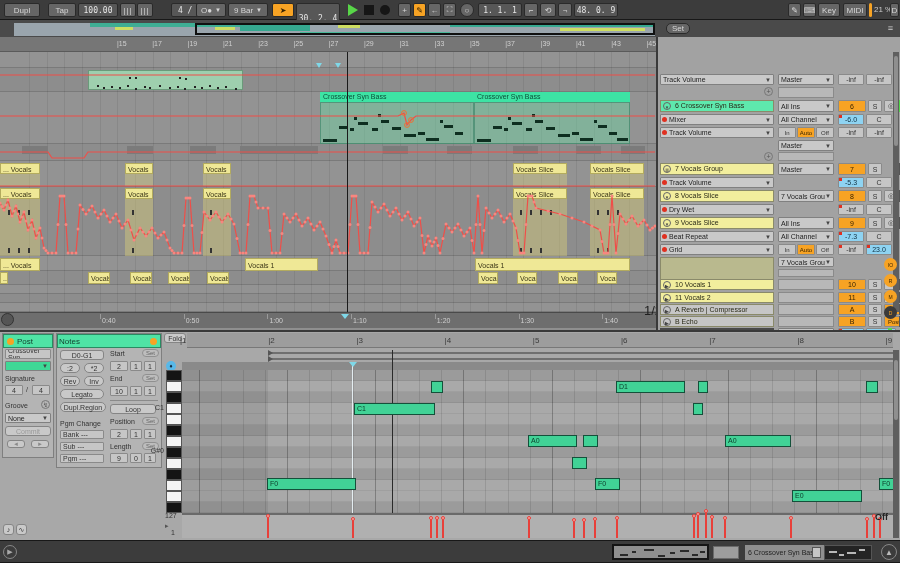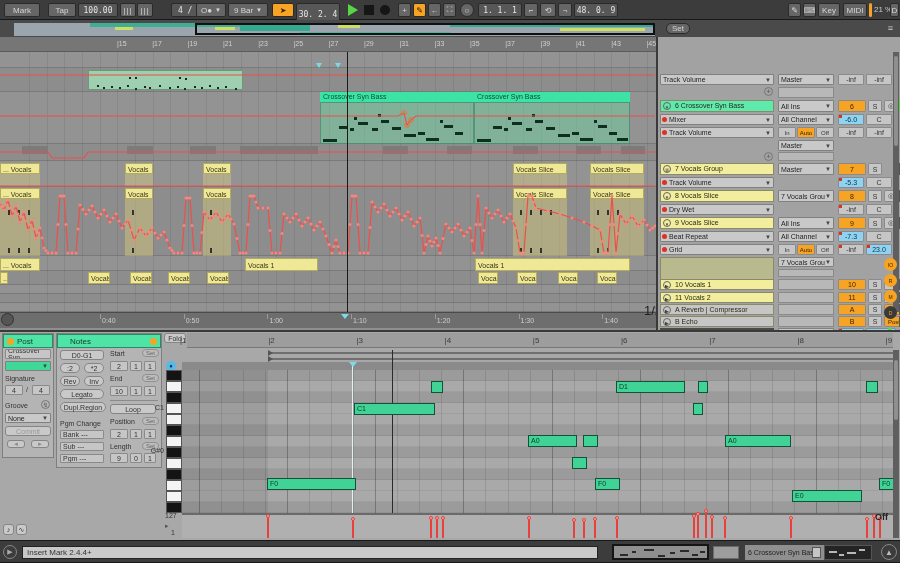--- a/index.html
+++ b/index.html
@@ -30,36 +30,36 @@
              font-size:7px;line-height:9px;padding-left:2px;overflow:hidden;}
   .redline{stroke:#f04e48;stroke-width:1.2;fill:none;}
   .circ{border-radius:50%;display:flex;align-items:center;justify-content:center;}
 </style>
 </head>
 <body>
 
 <div id="stage">
 
   <div class="abs tb" style="left:0;top:0;width:900px;height:20px;">
-    <div class="abs btn" style="left:4px;top:3px;width:36px;height:14px;">Mark</div>
+    <div class="abs btn" style="left:4px;top:3px;width:36px;height:14px;">Dupl</div>
     <div class="abs btn" style="left:48px;top:3px;width:28px;height:14px;">Tap</div>
     <div class="abs valb" style="left:78px;top:3px;width:40px;height:14px;">100.00</div>
     <div class="abs btn" style="left:120px;top:3px;width:16px;height:14px;letter-spacing:1px;">|||</div>
     <div class="abs btn" style="left:137px;top:3px;width:16px;height:14px;letter-spacing:1px;">|||</div>
     <div class="abs valb" style="left:171px;top:3px;width:38px;height:14px;">4 / 4</div>
     <div class="abs btn" style="left:196px;top:3px;width:30px;height:14px;">
         <span>O●</span>
         <span class="car" style="font-size:6px;margin-left:3px;">▼</span>
       </div>
     <div class="abs btn" style="left:228px;top:3px;width:40px;height:14px;">
         <span>9 Bar</span>
         <span class="car" style="font-size:6px;margin-left:3px;">▼</span>
       </div>
     <div class="abs btn orange" style="left:272px;top:3px;width:22px;height:14px;">➤</div>
-    <div class="abs valb" style="left:296px;top:3px;width:44px;height:22px;">30. 2. 4</div>
+    <div class="abs valb" style="left:296px;top:3px;width:44px;height:30px;">30. 2. 4</div>
     <div class="abs" style="left:348px;top:4px;width:0;height:0;border-left:10px solid #58d648;border-top:6px solid transparent;border-bottom:6px solid transparent;"></div>
     <div class="abs" style="left:364px;top:5px;width:10px;height:10px;background:#161616;"></div>
     <div class="abs circ" style="left:380px;top:5px;width:10px;height:10px;background:#161616;"></div>
     <div class="abs btn" style="left:398px;top:3px;width:13px;height:14px;">+</div>
     <div class="abs btn orange" style="left:413px;top:3px;width:13px;height:14px;">✎</div>
     <div class="abs btn" style="left:428px;top:3px;width:13px;height:14px;">←</div>
     <div class="abs btn" style="left:443px;top:3px;width:13px;height:14px;">⛶</div>
     <div class="abs btn circ" style="left:460px;top:3px;width:14px;height:14px;">○</div>
     <div class="abs valb" style="left:478px;top:3px;width:44px;height:14px;">1. 1. 1</div>
     <div class="abs btn" style="left:524px;top:3px;width:14px;height:14px;">⌐</div>
@@ -736,21 +736,21 @@
       </div>
     <div class="abs pbtn" style="left:2px;top:92px;width:46px;height:10px;color:#999;">Commit</div>
     <div class="abs pbtn" style="left:4px;top:106px;width:18px;height:8px;color:#888;">◂</div>
     <div class="abs pbtn" style="left:28px;top:106px;width:18px;height:8px;color:#888;">▸</div>
   </div>
   <div class="abs pbtn" style="left:3px;top:524px;width:11px;height:11px;">♪</div>
   <div class="abs pbtn" style="left:16px;top:524px;width:11px;height:11px;">∿</div>
 
   <div class="abs panelbox" style="left:56px;top:333px;width:106px;height:135px;">
     <div class="ghead" style="height:12px;">
-      <span style="margin-left:12px;">Notes</span>
+      <span style="margin-left:1px;">Notes</span>
       <span class="circ" style="width:7px;height:7px;background:#f7a324;margin-left:auto;margin-right:3px;"></span>
     </div>
     <div class="abs pbtn" style="left:3px;top:16px;width:44px;height:10px;">D0-G1</div>
     <div class="abs pbtn" style="left:3px;top:29px;width:20px;height:10px;border-radius:5px;">:2</div>
     <div class="abs pbtn" style="left:27px;top:29px;width:20px;height:10px;border-radius:5px;">*2</div>
     <div class="abs pbtn" style="left:3px;top:42px;width:20px;height:10px;border-radius:5px;">Rev</div>
     <div class="abs pbtn" style="left:27px;top:42px;width:20px;height:10px;border-radius:5px;">Inv</div>
     <div class="abs pbtn" style="left:3px;top:55px;width:44px;height:10px;border-radius:5px;">Legato</div>
     <div class="abs pbtn" style="left:3px;top:68px;width:46px;height:10px;border-radius:5px;">Dupl.Region</div>
     <div class="abs lbl" style="left:3px;top:86px;">Pgm Change</div>
@@ -929,21 +929,20 @@
       <div style="position: absolute; box-sizing: border-box; left: 716px; top: 169px; width: 1.5px; height: 19px; background: rgb(232, 64, 58);"></div>
       <div style="position: absolute; box-sizing: border-box; left: 714.5px; top: 167px; width: 4px; height: 4px; border-radius: 50%; border: 1px solid rgb(232, 64, 58); background: rgb(248, 168, 160);"></div>
       <div style="position: absolute; box-sizing: border-box; left: 712px; top: 162px; color: rgb(34, 34, 34); font-size: 9px; font-weight: bold;">Off</div>
     </div>
   <div class="abs" style="left:893px;top:350px;width:6px;height:188px;background:#5f5f5f;">
     <div class="abs" style="left:1px;top:10px;width:4px;height:60px;background:#8f8f8f;border-radius:2px;"></div>
   </div>
 
   <div class="abs tb" style="left:0;top:540px;width:900px;height:23px;border-top:1px solid #181818;">
     <div class="abs circ" style="left:3px;top:4px;width:14px;height:14px;border:1px solid #888;color:#aaa;font-size:7px;">▶</div>
-    <div class="abs" style="left:22px;top:5px;width:576px;height:13px;background:#c9c9c9;border:1px solid #222;color:#333;font-size:8px;line-height:12px;padding-left:4px;box-sizing:border-box;">Insert Mark 2.4.4+</div>
     <div class="abs" style="left:612px;top:3px;width:97px;height:16px;background:#8f8f8f;border:2px solid #141414;" id="miniov">
         <div style="position: absolute; box-sizing: border-box; left: 6px; top: 8px; width: 8px; height: 1.5px; background: rgb(42, 42, 42);"></div>
         <div style="position: absolute; box-sizing: border-box; left: 18px; top: 5px; width: 4px; height: 1.5px; background: rgb(42, 42, 42);"></div>
         <div style="position: absolute; box-sizing: border-box; left: 30px; top: 3px; width: 10px; height: 1.5px; background: rgb(42, 42, 42);"></div>
         <div style="position: absolute; box-sizing: border-box; left: 44px; top: 9px; width: 7px; height: 1.5px; background: rgb(42, 42, 42);"></div>
         <div style="position: absolute; box-sizing: border-box; left: 56px; top: 6px; width: 5px; height: 1.5px; background: rgb(42, 42, 42);"></div>
         <div style="position: absolute; box-sizing: border-box; left: 66px; top: 4px; width: 9px; height: 1.5px; background: rgb(42, 42, 42);"></div>
         <div style="position: absolute; box-sizing: border-box; left: 78px; top: 8px; width: 6px; height: 1.5px; background: rgb(42, 42, 42);"></div>
         <div style="position: absolute; box-sizing: border-box; left: 86px; top: 5px; width: 5px; height: 1.5px; background: rgb(42, 42, 42);"></div>
       </div>

